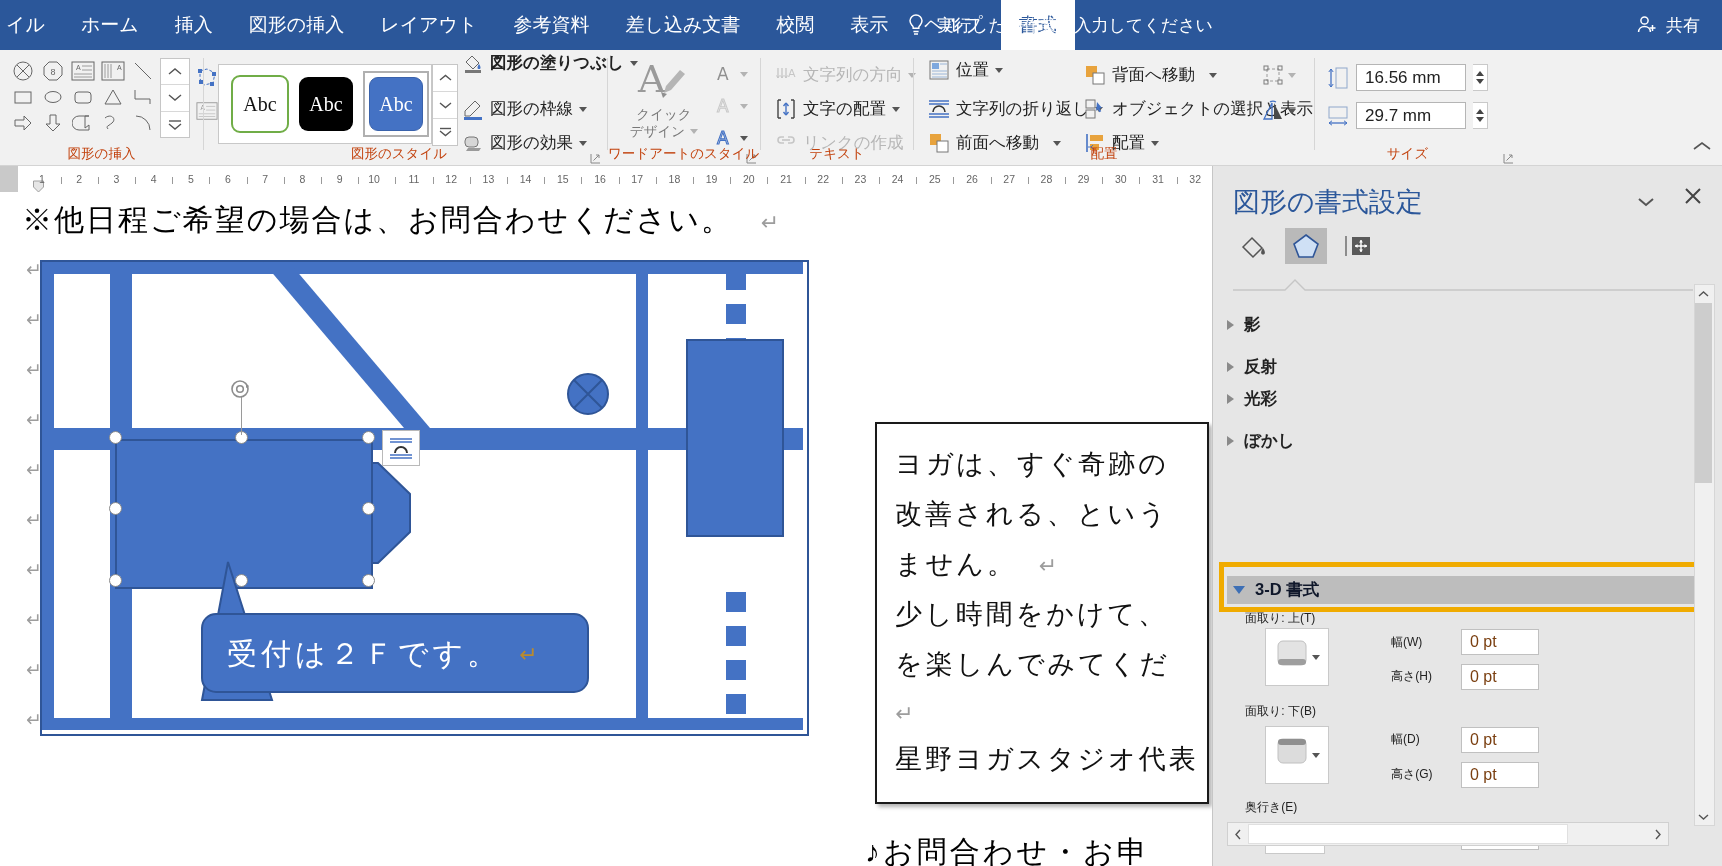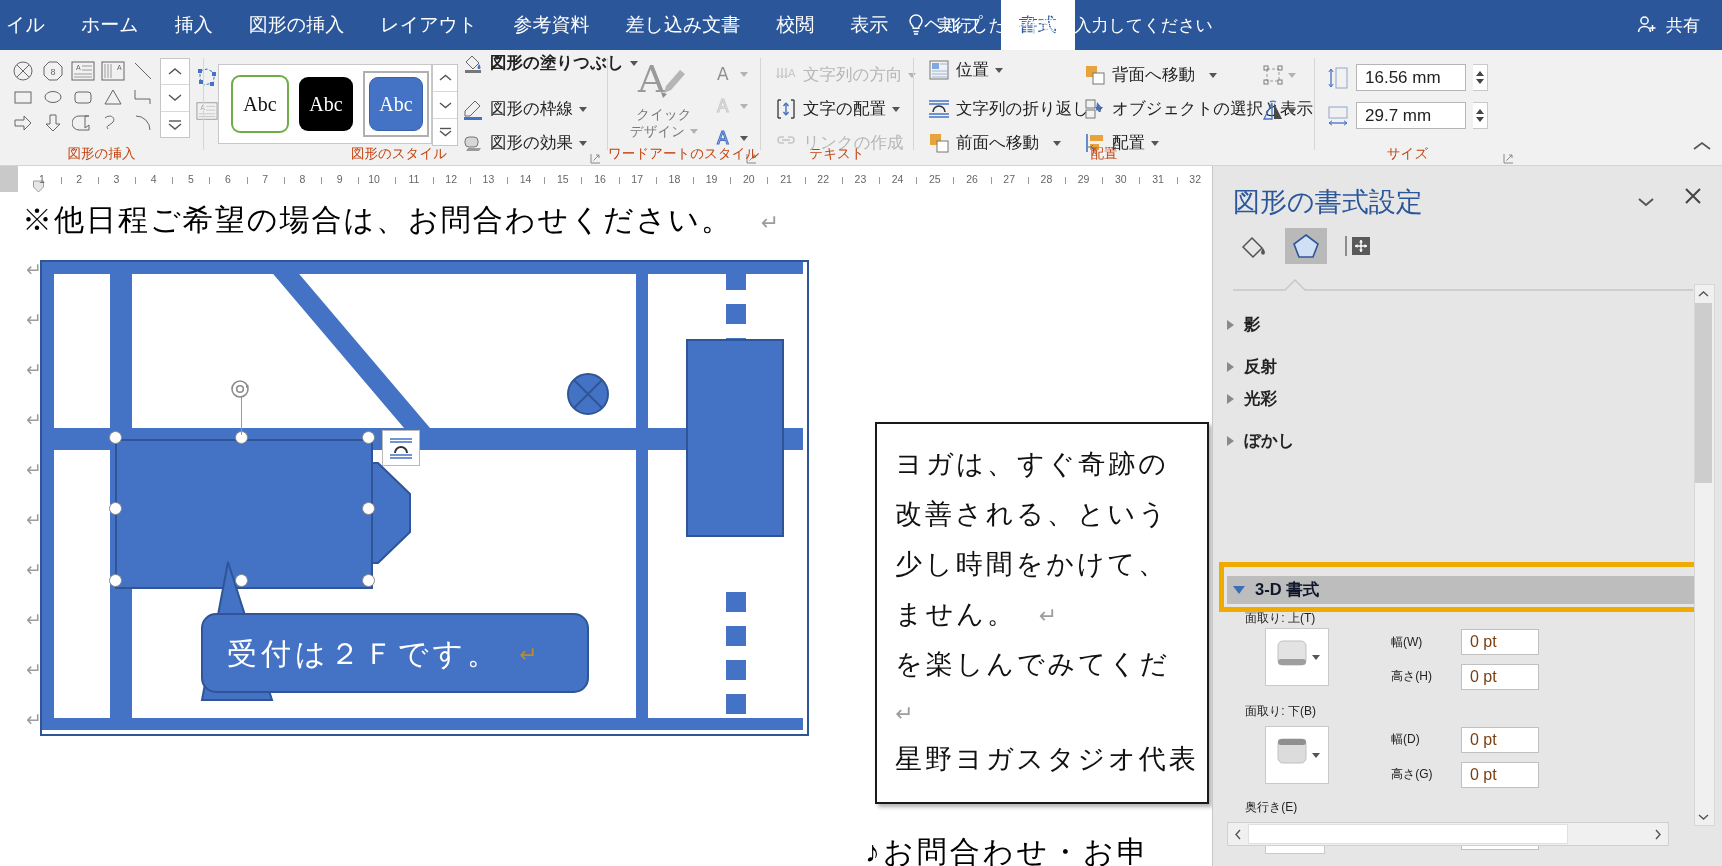--- a/index.html
+++ b/index.html
@@ -763,25 +763,25 @@
         <svg width="26" height="24" viewBox="0 0 26 24">
             <path d="M2 3h22M2 6h22M2 19h22M2 22h22" stroke="#4472c4" stroke-width="1.6"></path>
             <path d="M7 17a6 6 0 0 1 12 0" fill="none" stroke="#333" stroke-width="2"></path>
           </svg>
       </div>
 
       <div class="tbox">
         <div style="padding-top:22px;">
           <div class="ln">ヨガは、すぐ奇跡の</div>
           <div class="ln">改善される、という</div>
-          <div class="ln">少し時間をかけて、</div>
           <div class="ln">
             <span>ません。</span>
             <span class="pilcrow" style="margin-left:10px;">↵</span>
           </div>
+          <div class="ln">少し時間をかけて、</div>
           <div class="ln">を楽しんでみてくだ</div>
           <div class="ln"><span class="pilcrow">↵</span></div>
           <div class="ln">星野ヨガスタジオ代表</div>
         </div>
       </div>
 
       <div class="bottomtext">♪お問合わせ・お申</div>
 
     </div>
   </div>

